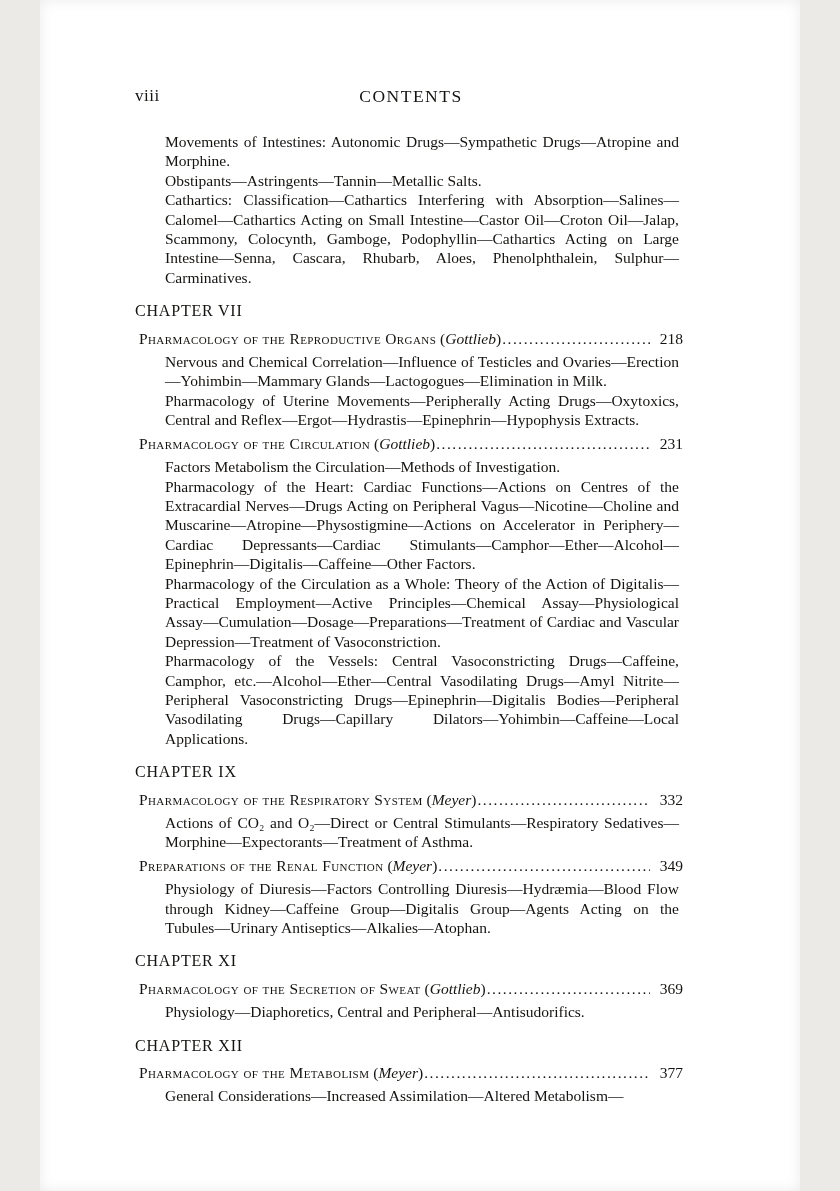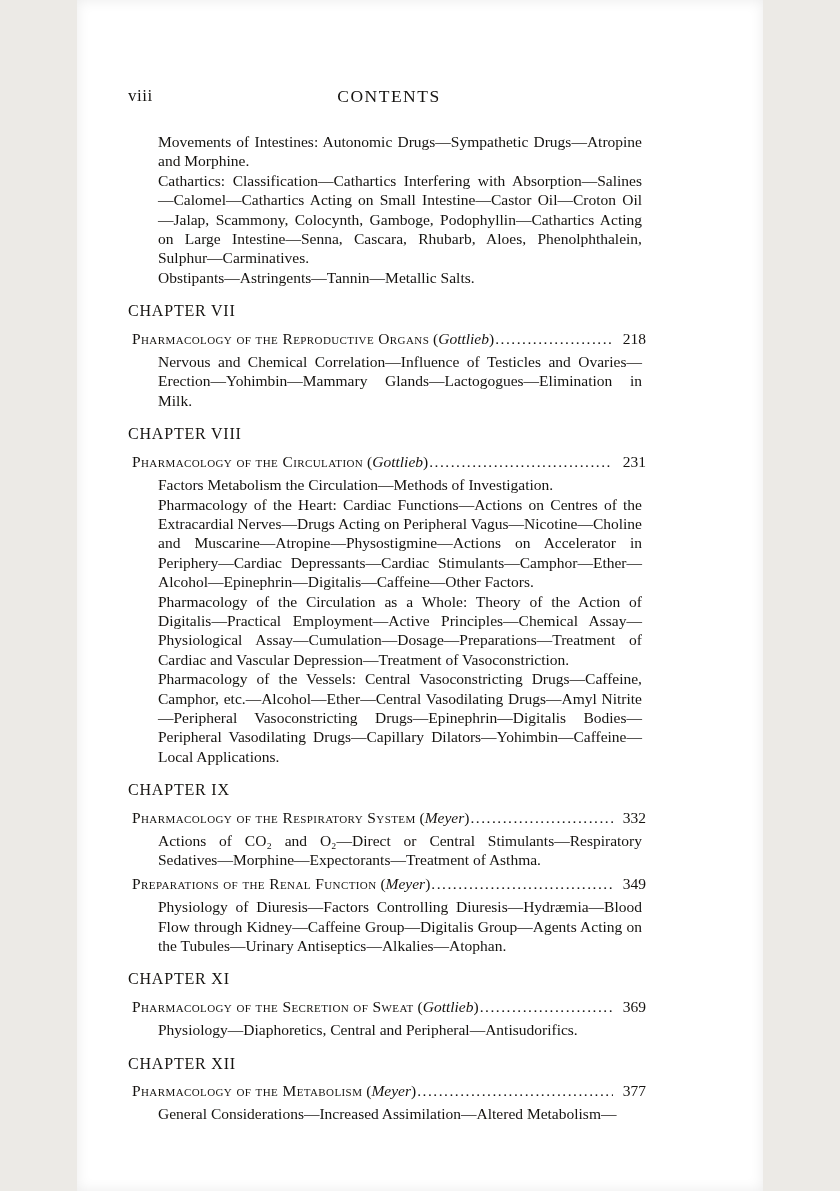--- a/index.html
+++ b/index.html
@@ -2,26 +2,26 @@
 <html><head>
 <meta charset="utf-8">
 <style>
   html, body {
     margin: 0;
     padding: 0;
     background: #eceae6;
   }
   .sheet {
     position: relative;
-    width: 686px;
+    width: 760px;
     height: 1191px;
     margin: 0 auto;
     background: #ffffff;
     box-sizing: border-box;
-    padding: 86px 113px 40px 51px;
+    padding: 86px 113px 40px 95px;
     box-shadow: inset 0 0 14px rgba(0,0,0,0.08);
     font-family: "Liberation Serif", "DejaVu Serif", serif;
     color: #151310;
     overflow: hidden;
   }
   .page-head {
     position: relative;
     text-align: center;
     margin-bottom: 24px;
     height: 22px;
@@ -86,37 +86,37 @@
 
 <div class="sheet">
   <header class="page-head">
     <span class="folio">viii</span>
     <span class="head-title">CONTENTS</span>
   </header>
 
   <main class="toc">
     <section id="front" class="front">
         <p class="para">Movements of Intestines: Autonomic Drugs—Sympathetic Drugs—Atropine and Morphine.</p>
+        <p class="para">Obstipants—Astringents—Tannin—Metallic Salts.</p>
         <p class="para">Cathartics: Classification—Cathartics Interfering with Absorption—Salines—Calomel—Cathartics Acting on Small Intestine—Castor Oil—Croton Oil—Jalap, Scammony, Colocynth, Gamboge, Podophyllin—Cathartics Acting on Large Intestine—Senna, Cascara, Rhubarb, Aloes, Phenolphthalein, Sulphur—Carminatives.</p>
-        <p class="para">Obstipants—Astringents—Tannin—Metallic Salts.</p>
       </section>
     <div id="chapters">
         <section class="chapter">
     <h2 class="chap-head">CHAPTER VII</h2>
     <div class="entry">
       <span class="entry-text"><span class="sc">Pharmacology of the Reproductive Organs</span><span class="auth"> (<i>Gottlieb</i>)</span></span>
       <span class="dots">....................................................................................................................................................................................................................................................................</span>
       <span class="pg">218</span>
     </div>
     <div class="chap-paras">
             <p class="para">Nervous and Chemical Correlation—Influence of Testicles and Ovaries—Erection—Yohimbin—Mammary Glands—Lactogogues—Elimination in Milk.</p>
+            <p class="para">Pharmacology of Uterine Movements—Peripherally Acting Drugs—Oxytoxics, Central and Reflex—Ergot—Hydrastis—Epinephrin—Hypophysis Extracts.</p>
           </div>
   </section>
         <section class="chapter">
-    <h2 class="chap-head">CHAPTER VIII</h2>
     <div class="entry">
       <span class="entry-text"><span class="sc">Pharmacology of the Circulation</span><span class="auth"> (<i>Gottlieb</i>)</span></span>
       <span class="dots">....................................................................................................................................................................................................................................................................</span>
       <span class="pg">231</span>
     </div>
     <div class="chap-paras">
             <p class="para">Factors Metabolism the Circulation—Methods of Investigation.</p>
             <p class="para">Pharmacology of the Heart: Cardiac Functions—Actions on Centres of the Extracardial Nerves—Drugs Acting on Peripheral Vagus—Nicotine—Choline and Muscarine—Atropine—Physostigmine—Actions on Accelerator in Periphery—Cardiac Depressants—Cardiac Stimulants—Camphor—Ether—Alcohol—Epinephrin—Digitalis—Caffeine—Other Factors.</p>
             <p class="para">Pharmacology of the Circulation as a Whole: Theory of the Action of Digitalis—Practical Employment—Active Principles—Chemical Assay—Physiological Assay—Cumulation—Dosage—Preparations—Treatment of Cardiac and Vascular Depression—Treatment of Vasoconstriction.</p>
             <p class="para">Pharmacology of the Vessels: Central Vasoconstricting Drugs—Caffeine, Camphor, etc.—Alcohol—Ether—Central Vasodilating Drugs—Amyl Nitrite—Peripheral Vasoconstricting Drugs—Epinephrin—Digitalis Bodies—Peripheral Vasodilating Drugs—Capillary Dilators—Yohimbin—Caffeine—Local Applications.</p>

